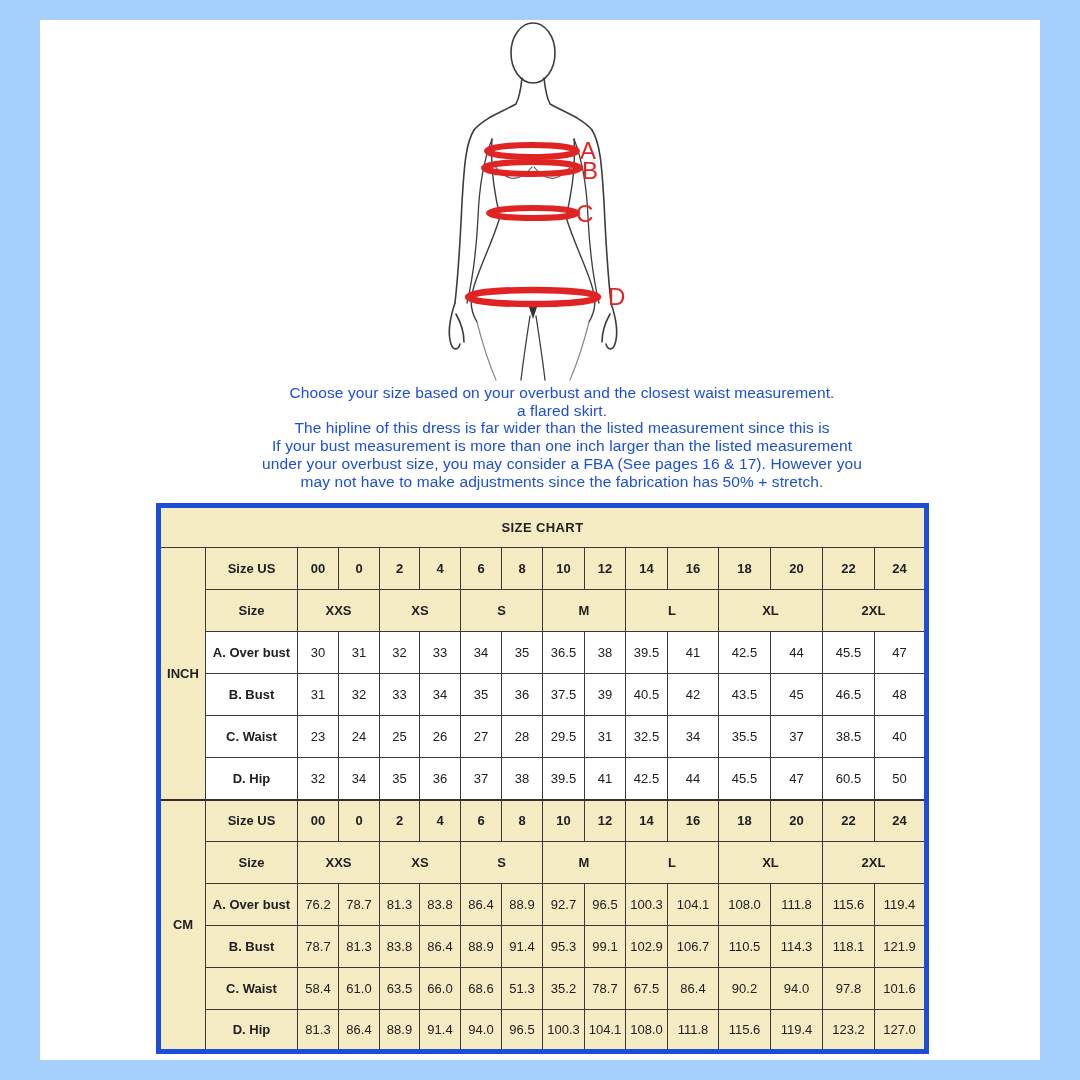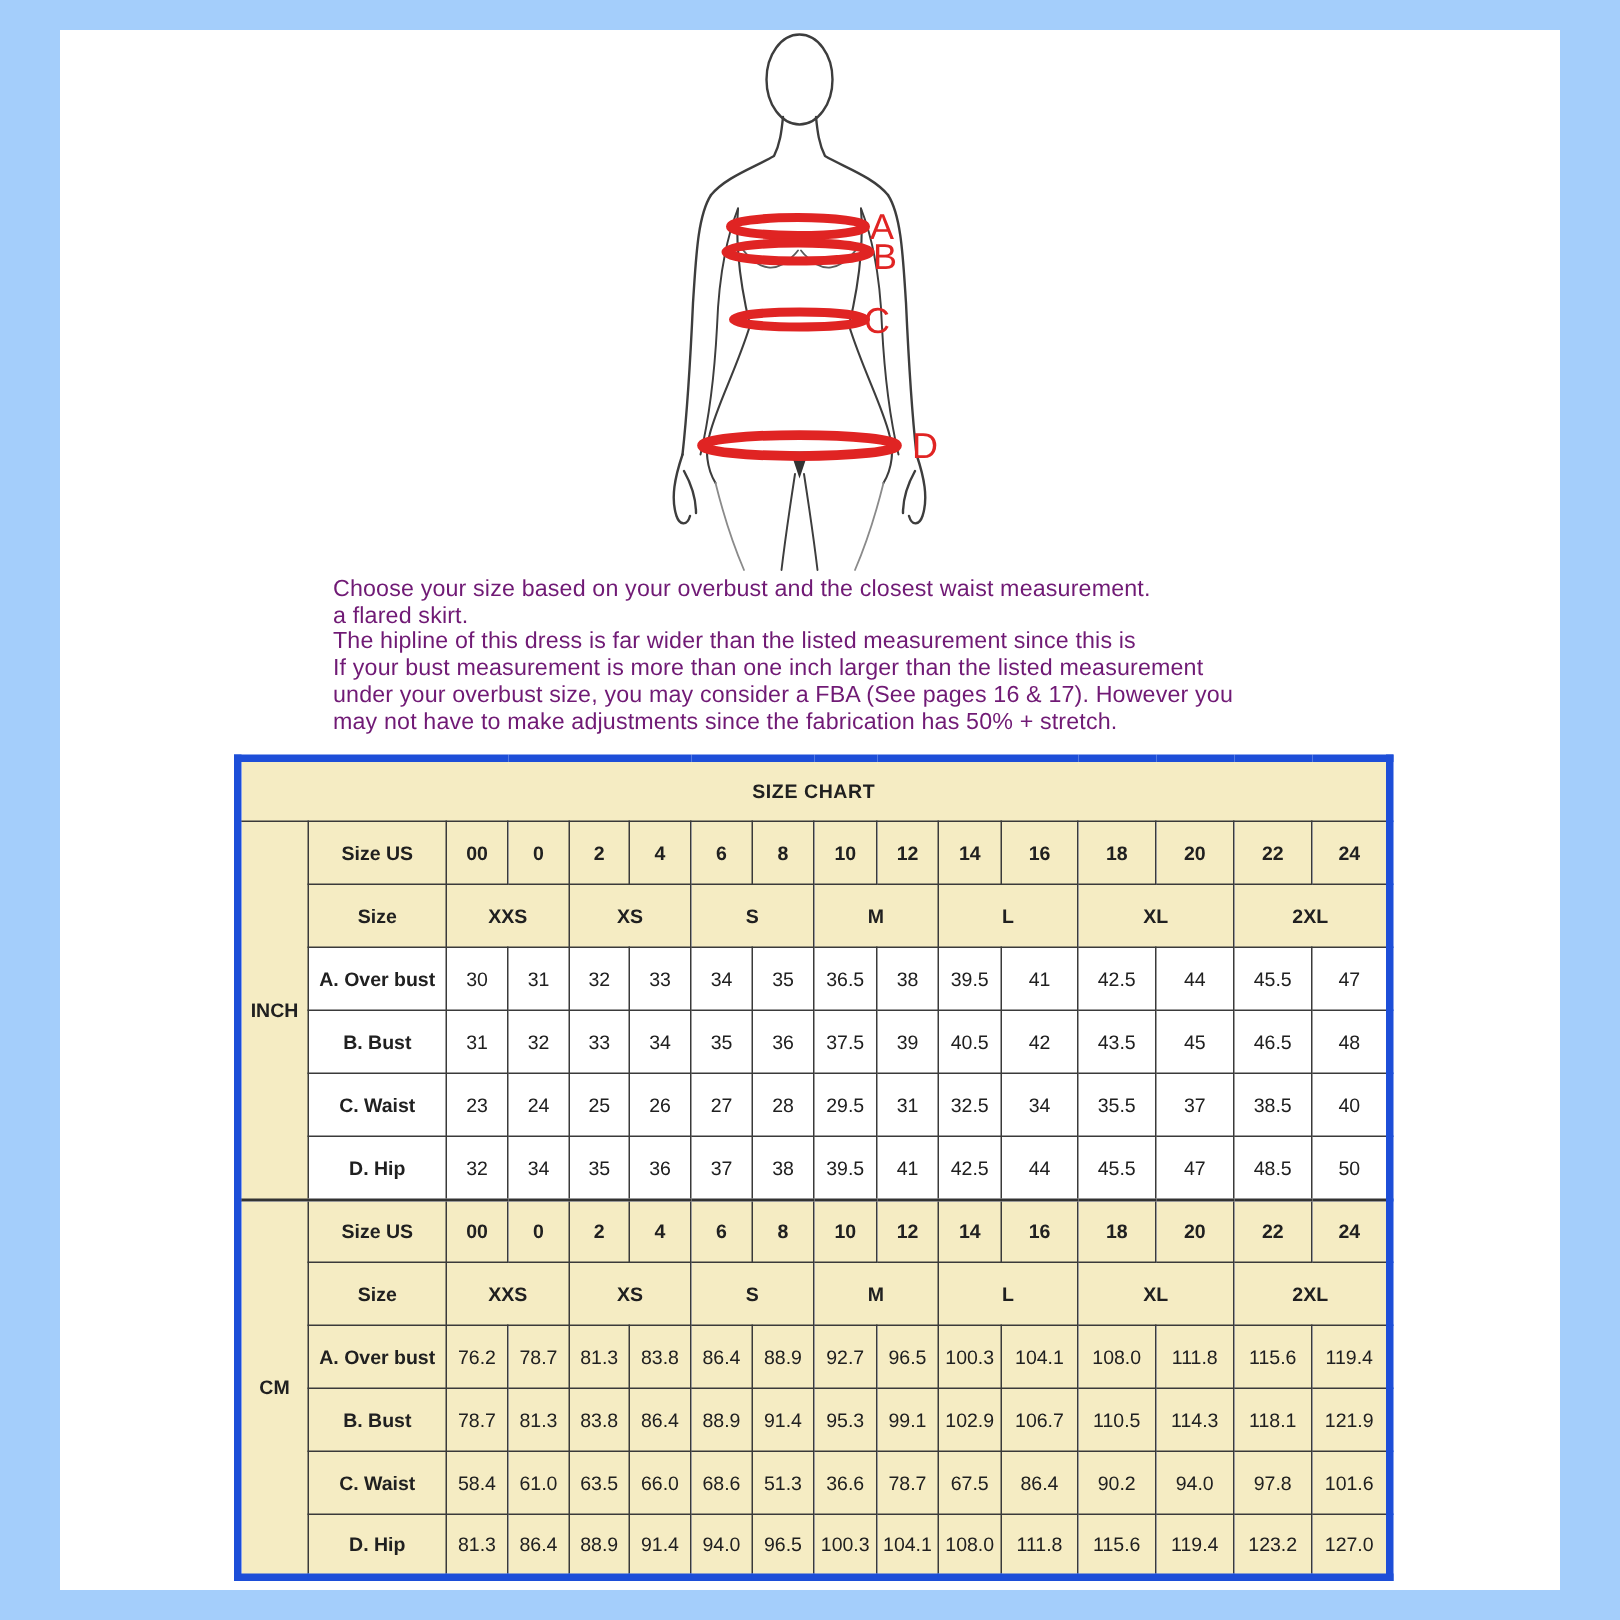--- a/index.html
+++ b/index.html
@@ -14,22 +14,23 @@
     position:absolute;left:40px;top:20px;width:1000px;height:1040px;
     background:#ffffff;
   }
   
   .figure-wrap{
     position:absolute;left:420px;top:20px;width:260px;height:362px;
   }
   
   .notes{
     position:absolute;left:222px;top:384px;width:680px;
-    font-size:15.5px;line-height:17.7px;font-weight:500;color:#701a75;
+    font-size:15.5px;line-height:17.7px;font-weight:500;color:#1d4ed8;
     letter-spacing:0.1px;
+    text-align:center;
   }
   
   .chart-pos{position:absolute;left:156px;top:503px;}
   table.size-chart{
     border-collapse:collapse;table-layout:fixed;
     border:5px solid #1d4ed8;
     font-family:"Liberation Sans", sans-serif;
   }
   table.size-chart td{
     border:1px solid #3a3a3a;
@@ -221,21 +222,21 @@
             <td class="white val">35</td>
             <td class="white val">36</td>
             <td class="white val">37</td>
             <td class="white val">38</td>
             <td class="white val">39.5</td>
             <td class="white val">41</td>
             <td class="white val">42.5</td>
             <td class="white val">44</td>
             <td class="white val">45.5</td>
             <td class="white val">47</td>
-            <td class="white val">48.5</td>
+            <td class="white val">60.5</td>
             <td class="white val">50</td>
           </tr>
           <tr class="section-top">
             <td class="cream unit-cell" rowspan="6">CM</td>
             <td class="cream head left-lbl">Size US</td>
             <td class="cream head">00</td>
             <td class="cream head">0</td>
             <td class="cream head">2</td>
             <td class="cream head">4</td>
             <td class="cream head">6</td>
@@ -294,21 +295,21 @@
             <td class="cream val">121.9</td>
           </tr>
           <tr>
             <td class="cream left-lbl">C. Waist</td>
             <td class="cream val">58.4</td>
             <td class="cream val">61.0</td>
             <td class="cream val">63.5</td>
             <td class="cream val">66.0</td>
             <td class="cream val">68.6</td>
             <td class="cream val">51.3</td>
-            <td class="cream val">36.6</td>
+            <td class="cream val">35.2</td>
             <td class="cream val">78.7</td>
             <td class="cream val">67.5</td>
             <td class="cream val">86.4</td>
             <td class="cream val">90.2</td>
             <td class="cream val">94.0</td>
             <td class="cream val">97.8</td>
             <td class="cream val">101.6</td>
           </tr>
           <tr>
             <td class="cream left-lbl">D. Hip</td>

